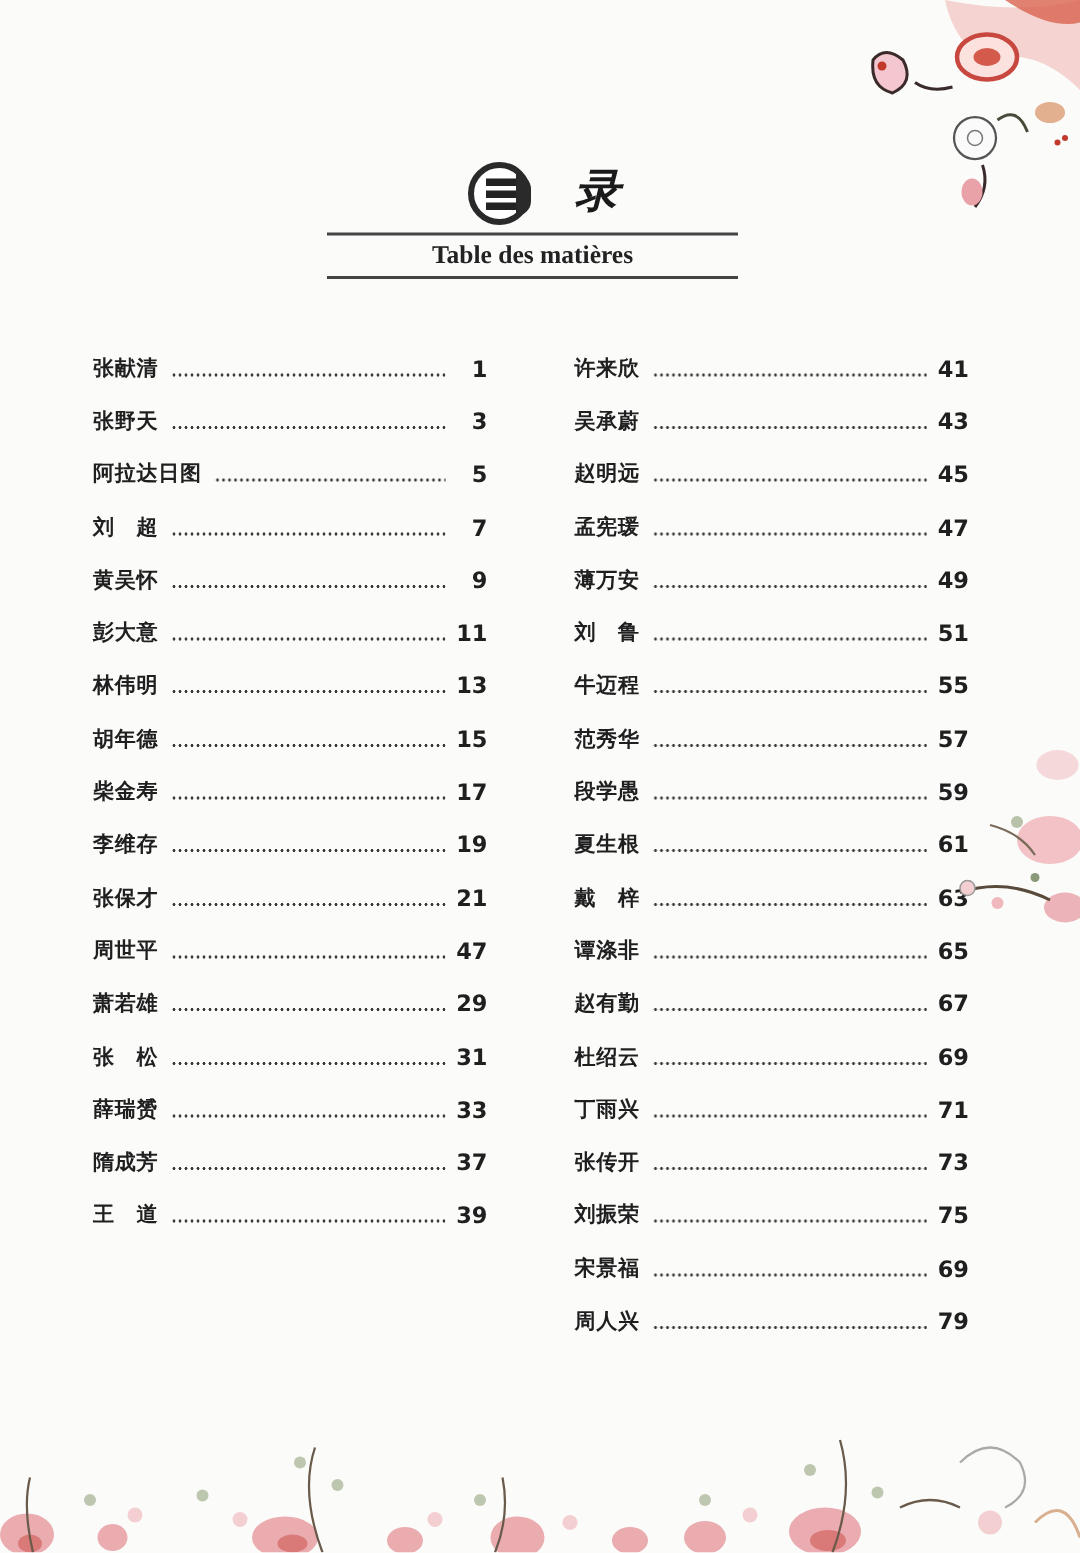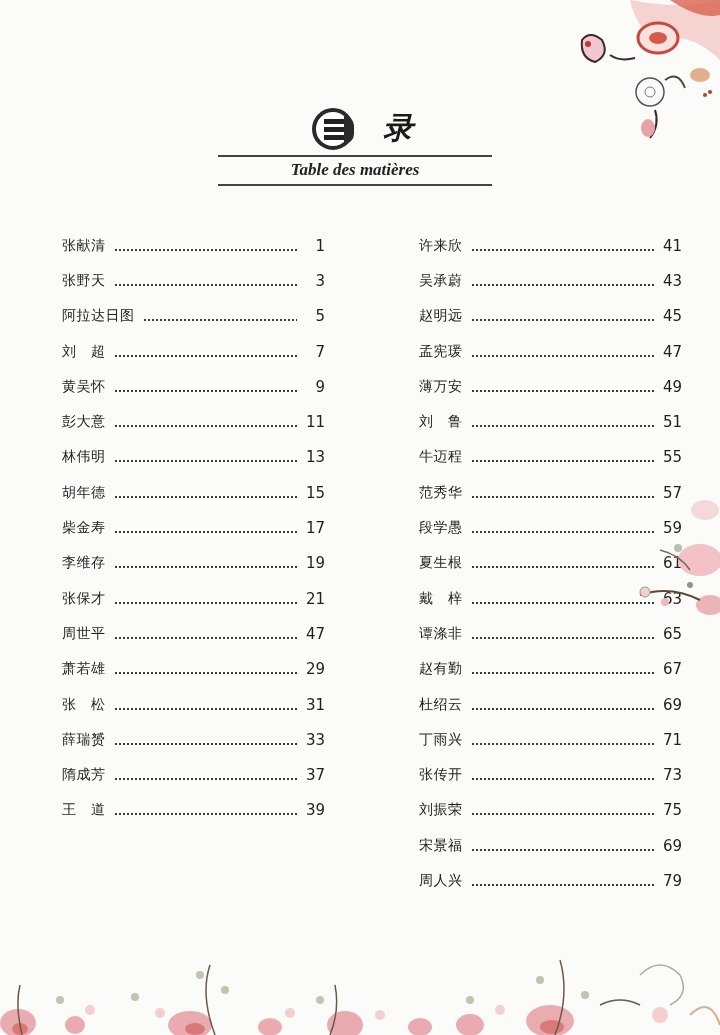--- a/index.html
+++ b/index.html
@@ -27,31 +27,31 @@
     .title-logo .b1 { top: 7px; } .title-logo .b2 { top: 15px; } .title-logo .b3 { top: 23px; }
     .title-char {
       position: absolute; left: 165px; top: 2px; font-size: 30px; font-weight: bold;
       font-style: italic; color: #1a1a1a; line-height: 36px;
     }
     .rule { position: absolute; left: 0; width: 274px; height: 1.5px; background: #444; }
     .rule.r1 { top: 47px; }
     .rule.r2 { top: 76px; }
     .subtitle {
       position: absolute; left: 0; top: 52px; width: 274px; text-align: center;
-      font-family: "Liberation Serif", "DejaVu Serif", serif; font-style: italic; font-weight: bold;
+      font-family: "Liberation Serif", "DejaVu Serif", serif; font-weight: bold;
       font-size: 17px; color: #222;
     }
 
     
     .toc-col { position: absolute; top: 228px; }
     .toc-col.left { left: 62px; width: 263px; }
-    .toc-col.right { left: 383px; width: 263px; margin-left: 36px; }
+    .toc-col.right { left: 383px; width: 263px; }
     .toc-row {
       position: relative; height: 35.3px; display: flex; align-items: center;
-      font-size: 14px; font-weight: normal; color: #1f1f1f;
+      font-size: 14px; font-weight: bold; color: #1f1f1f;
     }
     .toc-name { white-space: pre; flex: 0 0 auto; letter-spacing: 0.5px; }
     .toc-dots {
       flex: 1 1 auto; margin: 0 6px 0 8px; height: 2px; position: relative; top: 4px;
       background-image: radial-gradient(circle, #3a3a3a 0.9px, transparent 1.1px);
       background-size: 4px 2px; background-repeat: repeat-x;
     }
     .toc-num { flex: 0 0 auto; text-align: right; width: 22px; font-size: 15px; }
 
     

